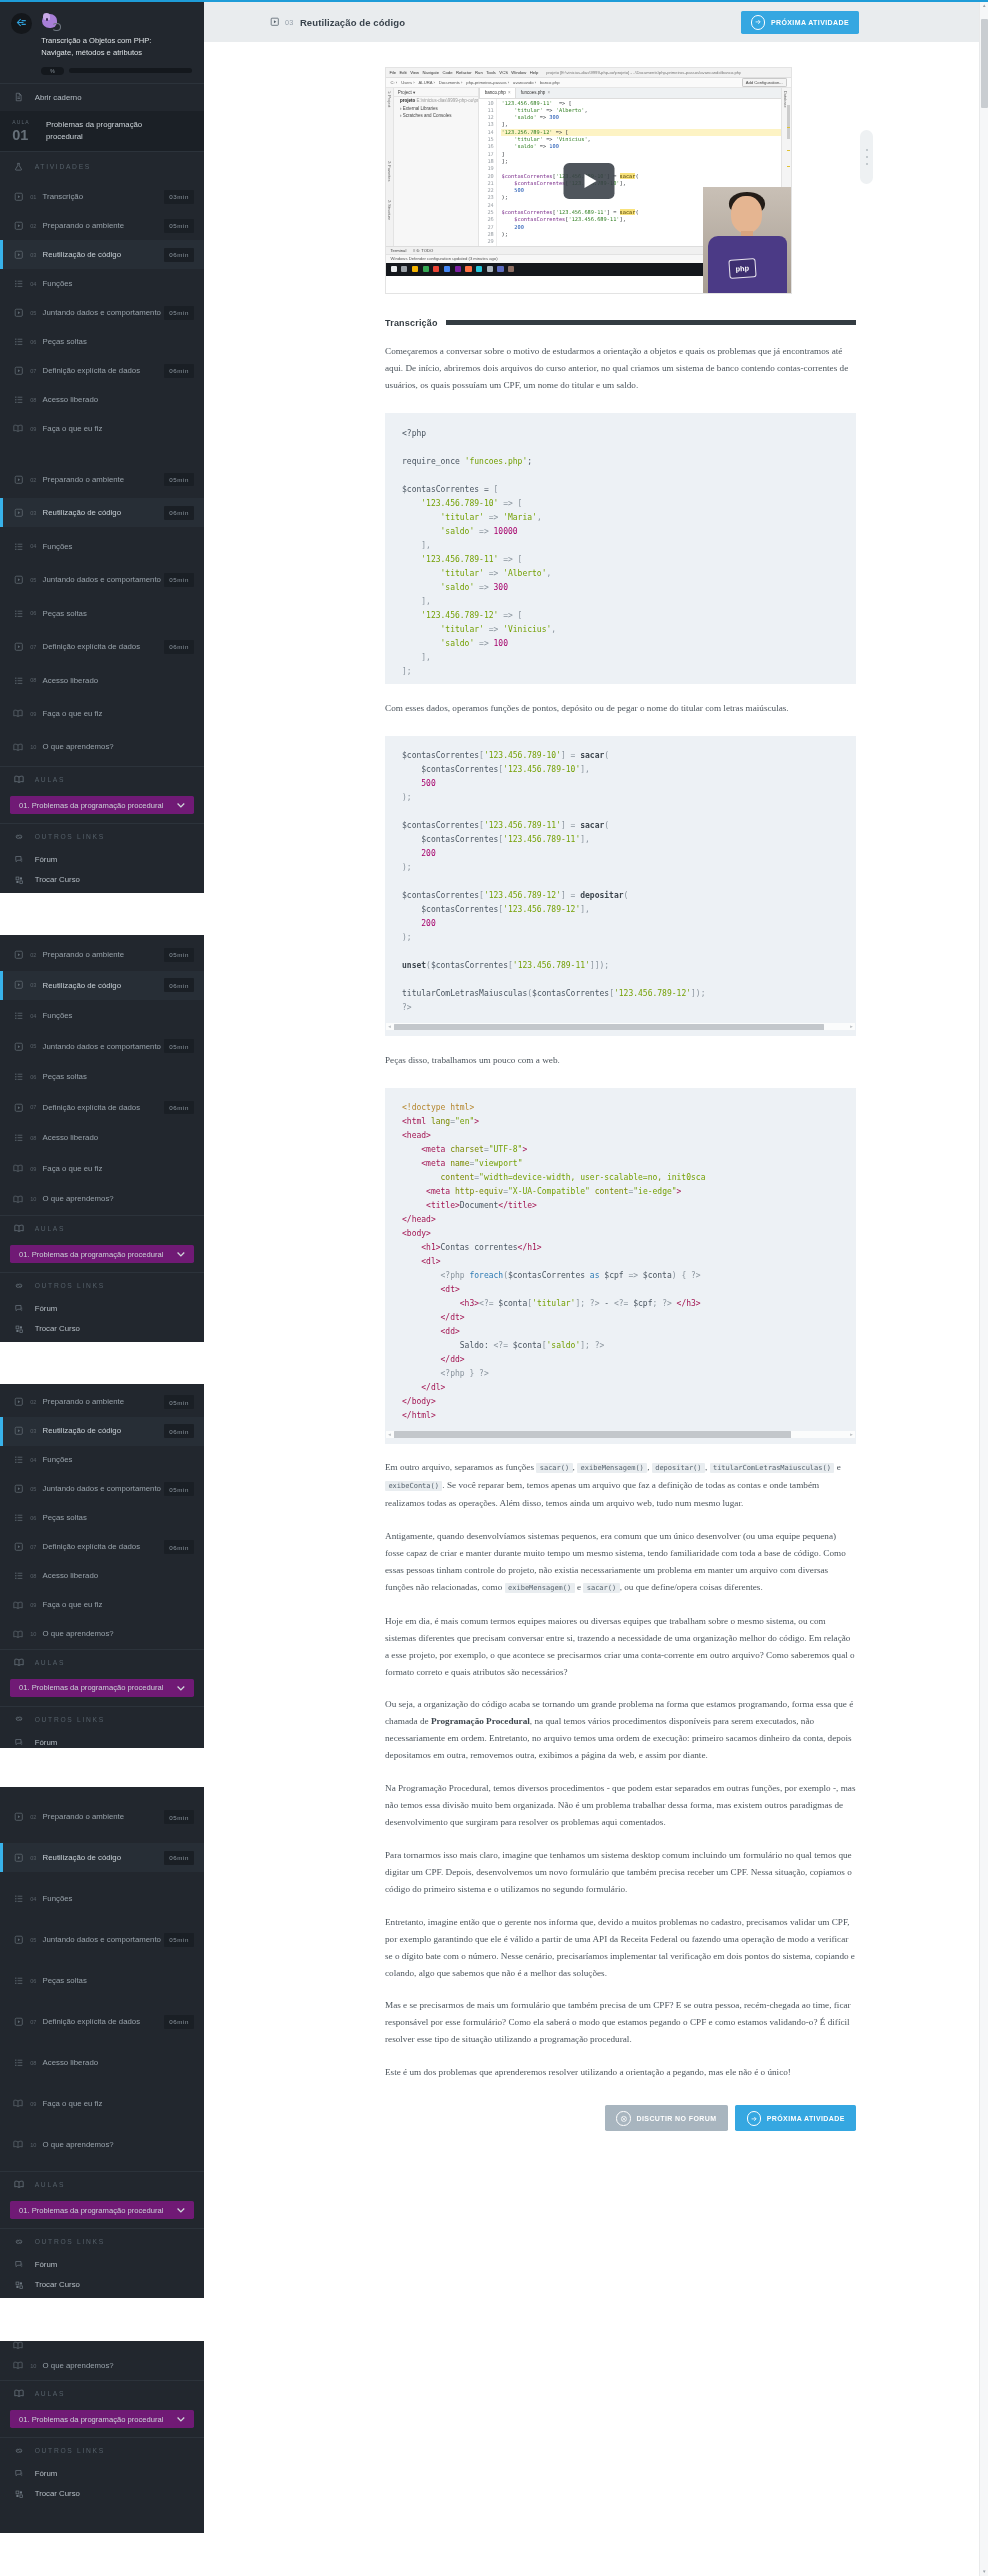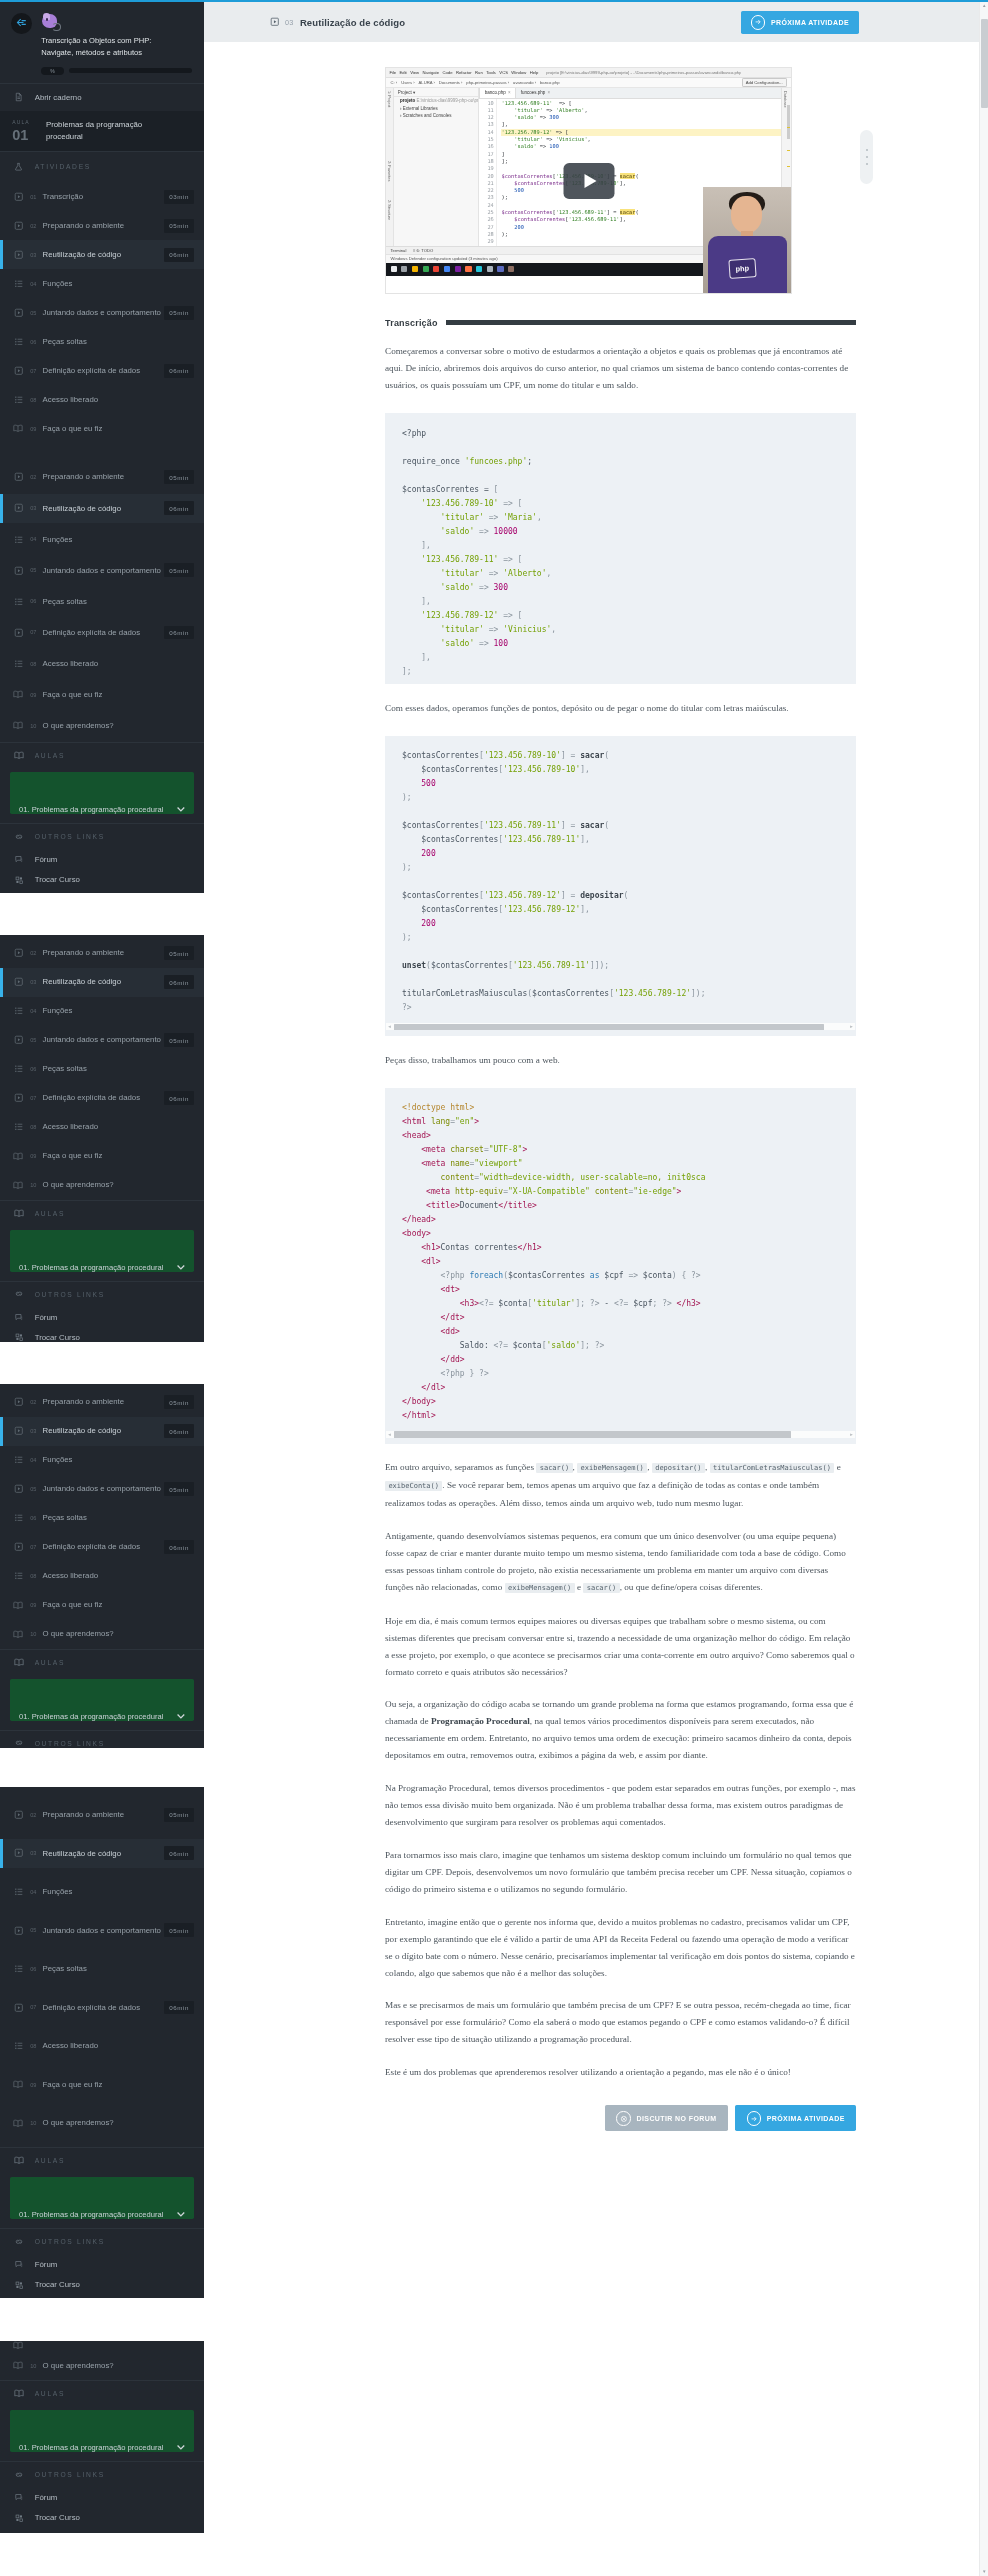--- a/index.html
+++ b/index.html
@@ -39,22 +39,22 @@
   .sb-item{display:flex;align-items:center;padding:0 10px 0 12.3px;height:29px;position:relative;cursor:pointer;}
   .sb-item .ic{width:12.3px;flex:0 0 12.3px;color:#5f6971;display:flex;justify-content:center;}
   .sb-item .num{font-size:5.6px;color:#596169;margin:0 0 0 5.6px;width:9px;flex:0 0 9px;}
   .sb-item .lbl{font-size:7.8px;color:#98a2aa;margin-left:3.4px;flex:1;line-height:1.2;}
   .sb-item .badge{background:#1a1f25;color:#8d97a0;font-size:6.2px;letter-spacing:0.6px;border-radius:1.1px;
     padding:3.4px 5px;flex:0 0 auto;}
   .sb-item.active{background:#272e36;}
   .sb-item.active:before{content:"";position:absolute;left:0;top:0;bottom:0;width:2.8px;background:#38b2ea;}
   .sb-item.active .lbl{color:#c8d0d6;}
   .aulas-group,.outros-group{padding-bottom:3.4px;}
-  .dropdown{background:#14532d;margin:3.4px 10px 5.6px 10px;border-radius:1.7px;height:42px;display:flex;
-    align-items:flex-end;padding:0 9px;cursor:pointer;}
+  .dropdown{background:#701a75;margin:3.4px 10px 5.6px 10px;border-radius:1.7px;height:18px;display:flex;
+    align-items:center;padding:0 9px;cursor:pointer;}
   .dropdown .txt{color:#ccd3d8;font-size:7.6px;flex:1;}
   .dropdown .chev{color:#cfd6da;}
   .link-row{height:20px;cursor:pointer;}
   .link-row .lbl{color:#b6bec5;}
 
   
   .topbar{position:absolute;left:204px;top:2.2px;width:785px;height:40px;background:#e9ecee;z-index:4;}
   .tb-inner{position:relative;height:100%;}
   .tb-left{position:absolute;left:66px;top:0;height:100%;display:flex;align-items:center;}
   .tb-playicon{color:#55606a;display:flex;}

